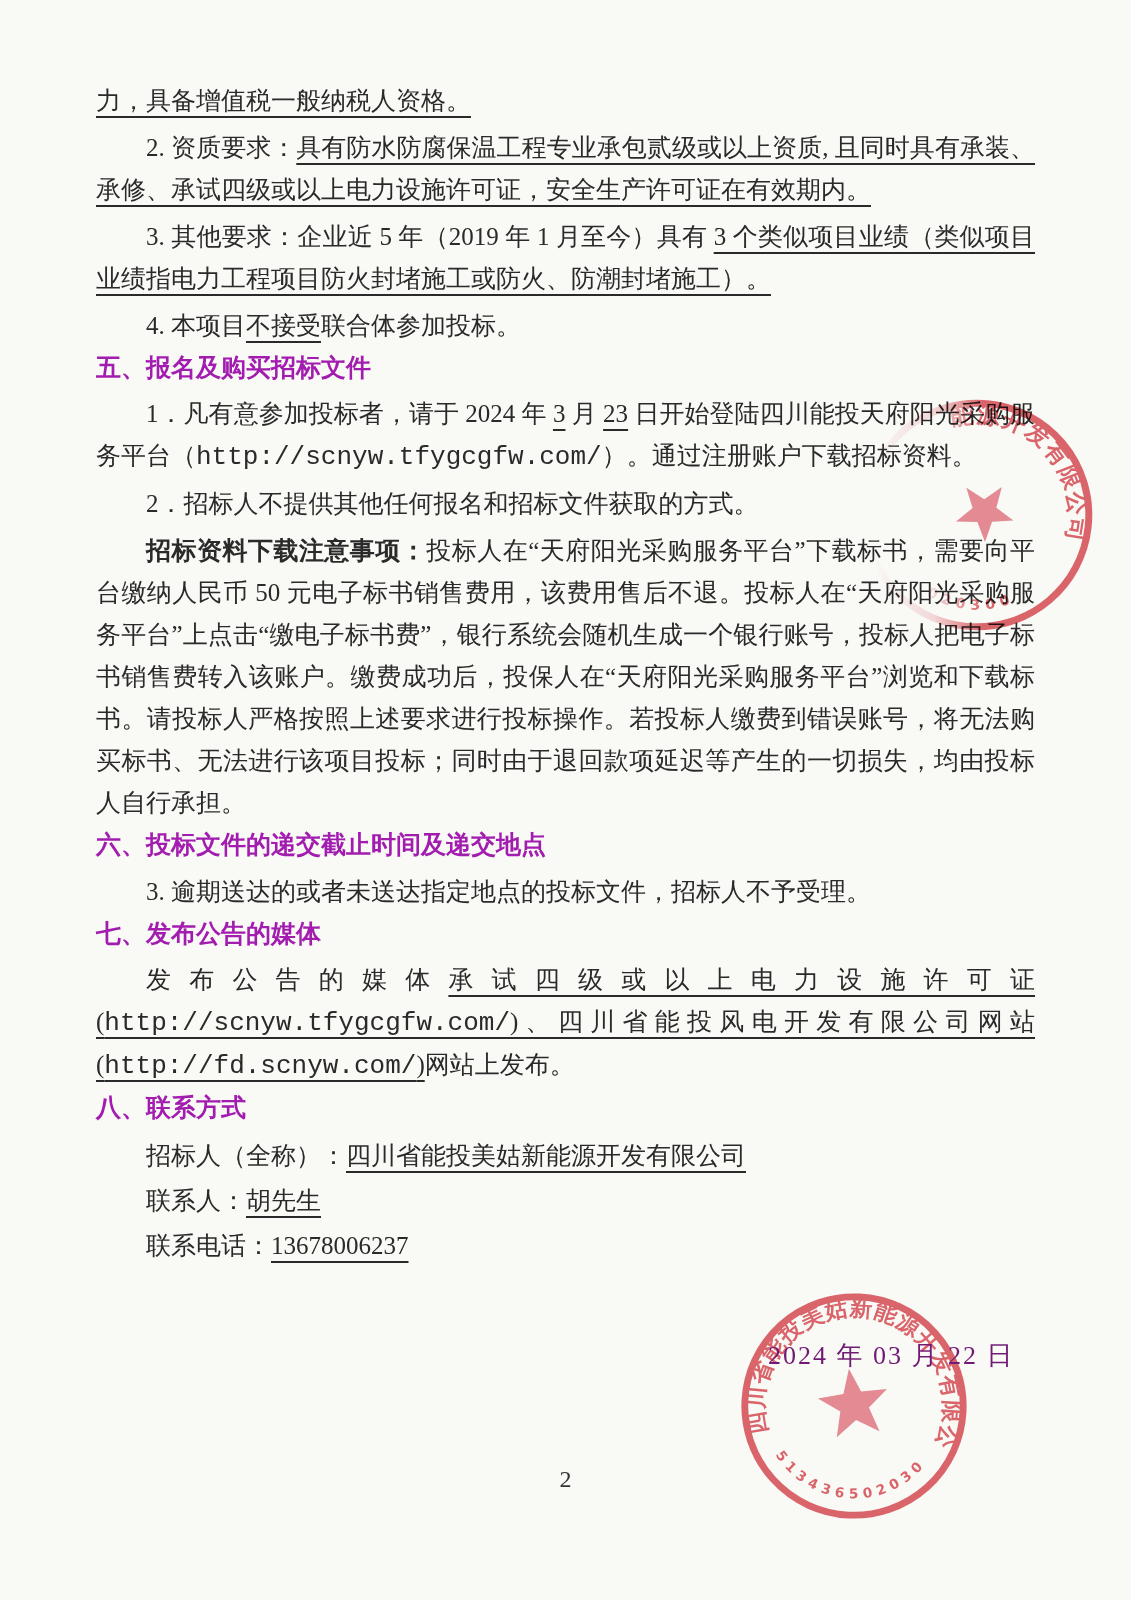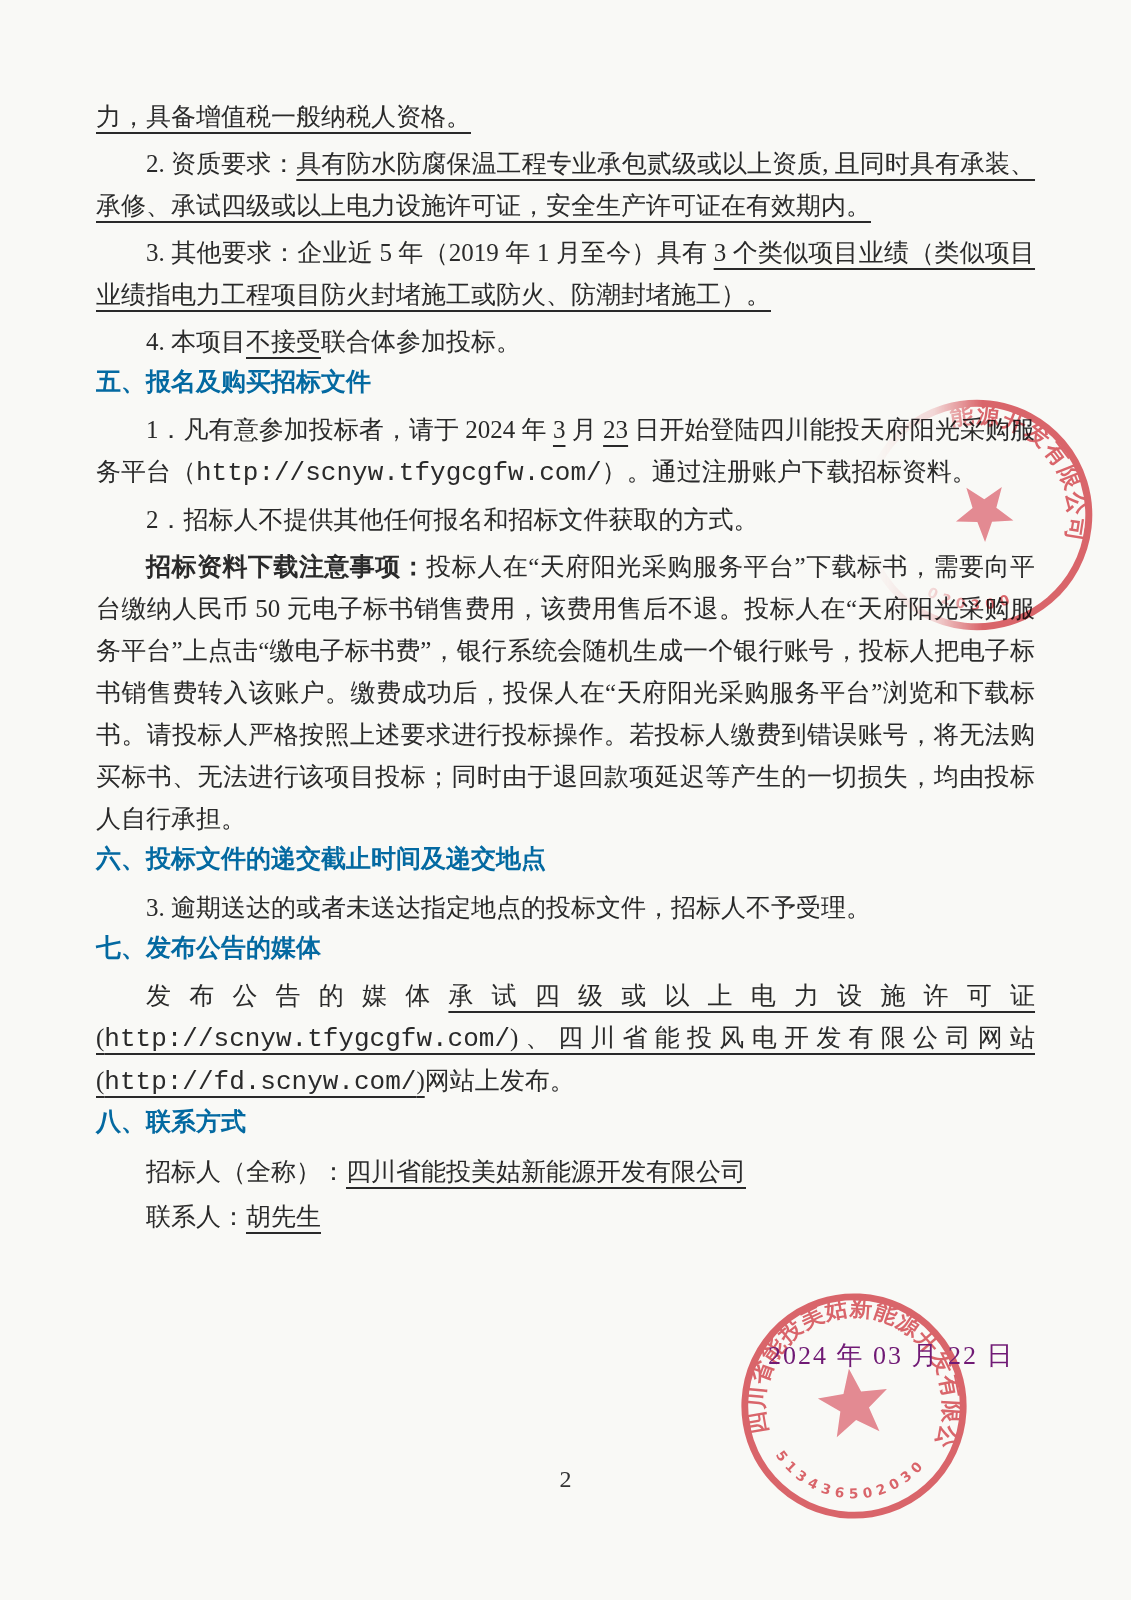--- a/index.html
+++ b/index.html
@@ -1,31 +1,31 @@
 <!DOCTYPE html>
 <html><head>
 <meta charset="utf-8">
 <style>
   html,body{margin:0;padding:0;background:#e8e8e8;}
   .page{
     position:relative;width:1131px;height:1600px;overflow:hidden;
     background:#f9f9f6;color:#2a2a2a;
     font-family:"Liberation Serif","DejaVu Serif",serif;
   }
-  .col{position:absolute;left:96px;top:96px;width:939px;}
+  .col{position:absolute;left:96px;top:80px;width:939px;}
   .col p{margin:0;font-size:25px;line-height:42px;text-align:justify;}
   .indent{text-indent:2em;}
   .g5{margin-top:5px !important;}
   .g4{margin-top:4px !important;}
   .u{text-decoration:underline;text-decoration-thickness:2px;text-underline-offset:7px;}
   .lead{font-weight:bold;}
   .mono{font-family:"Liberation Mono","DejaVu Sans Mono",monospace;font-size:26px;}
   .hd{
-    font-family:Liberation Mono, monospace;
-    font-size:30px;line-height:44px;font-weight:700;color:#0369a1;margin:0;
+    font-family:Liberation Serif, serif;
+    font-size:30px;line-height:44px;font-weight:700;color:#a21caf;margin:0;
   }
   .hd5{margin-top:12px;}
   .hd6{margin-top:12px;}
   .hd7{margin-top:12px;}
   .hd8{margin-top:10px;}
   .contact{text-align:left;line-height:45px !important;text-indent:2em;}
   .date{
     position:absolute;left:768px;top:1338px;font-size:26px;color:#701a75;
     letter-spacing:2px;z-index:5;
   }
@@ -71,20 +71,21 @@
 
     <p class="indent g4"><span>发布公告的媒体</span><span class="u">承试四级或以上电力设施许可证(</span><span class="u mono">http://scnyw.tfygcgfw.com/</span><span class="u">)、四川省能投风电开发有限公司网站(</span><span class="u mono">http://fd.scnyw.com/</span><span class="u">)</span><span>网站上发布。</span></p>
 
     <p class="hd hd8">八、联系方式</p>
 
     <p class="contact g4"><span>招标人（全称）：</span><span class="u">四川省能投美姑新能源开发有限公司</span></p>
 
 
     <p class="contact"><span>联系人：</span><span class="u">胡先生</span></p>
 
+    <p class="contact"><span>联系电话：</span><span class="u">13678006237</span></p>
 
   </div>
 
   <svg class="seal seal-top" viewBox="0 0 240 240">
     <defs>
       <linearGradient id="fadeG" gradientUnits="userSpaceOnUse" x1="0" y1="120" x2="240" y2="120">
         <stop offset="0.10" stop-color="#fff" stop-opacity="0"></stop>
         <stop offset="0.33" stop-color="#fff" stop-opacity="0.22"></stop>
         <stop offset="0.52" stop-color="#fff" stop-opacity="1"></stop>
         <stop offset="1" stop-color="#fff" stop-opacity="1"></stop>

